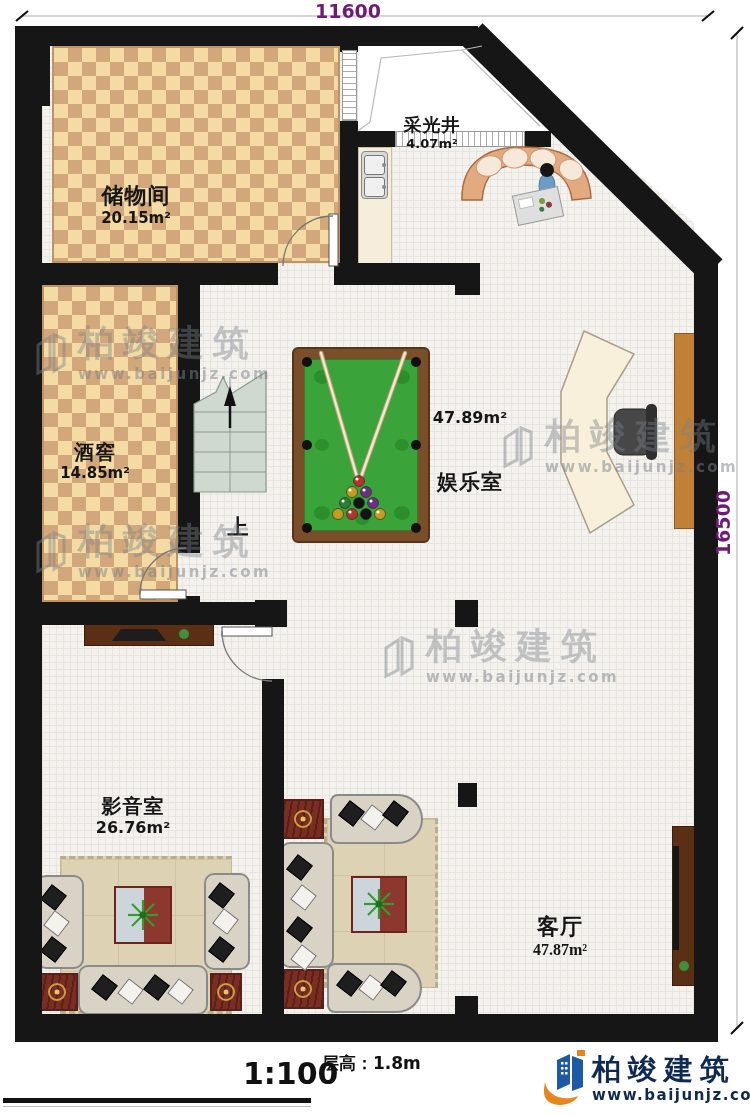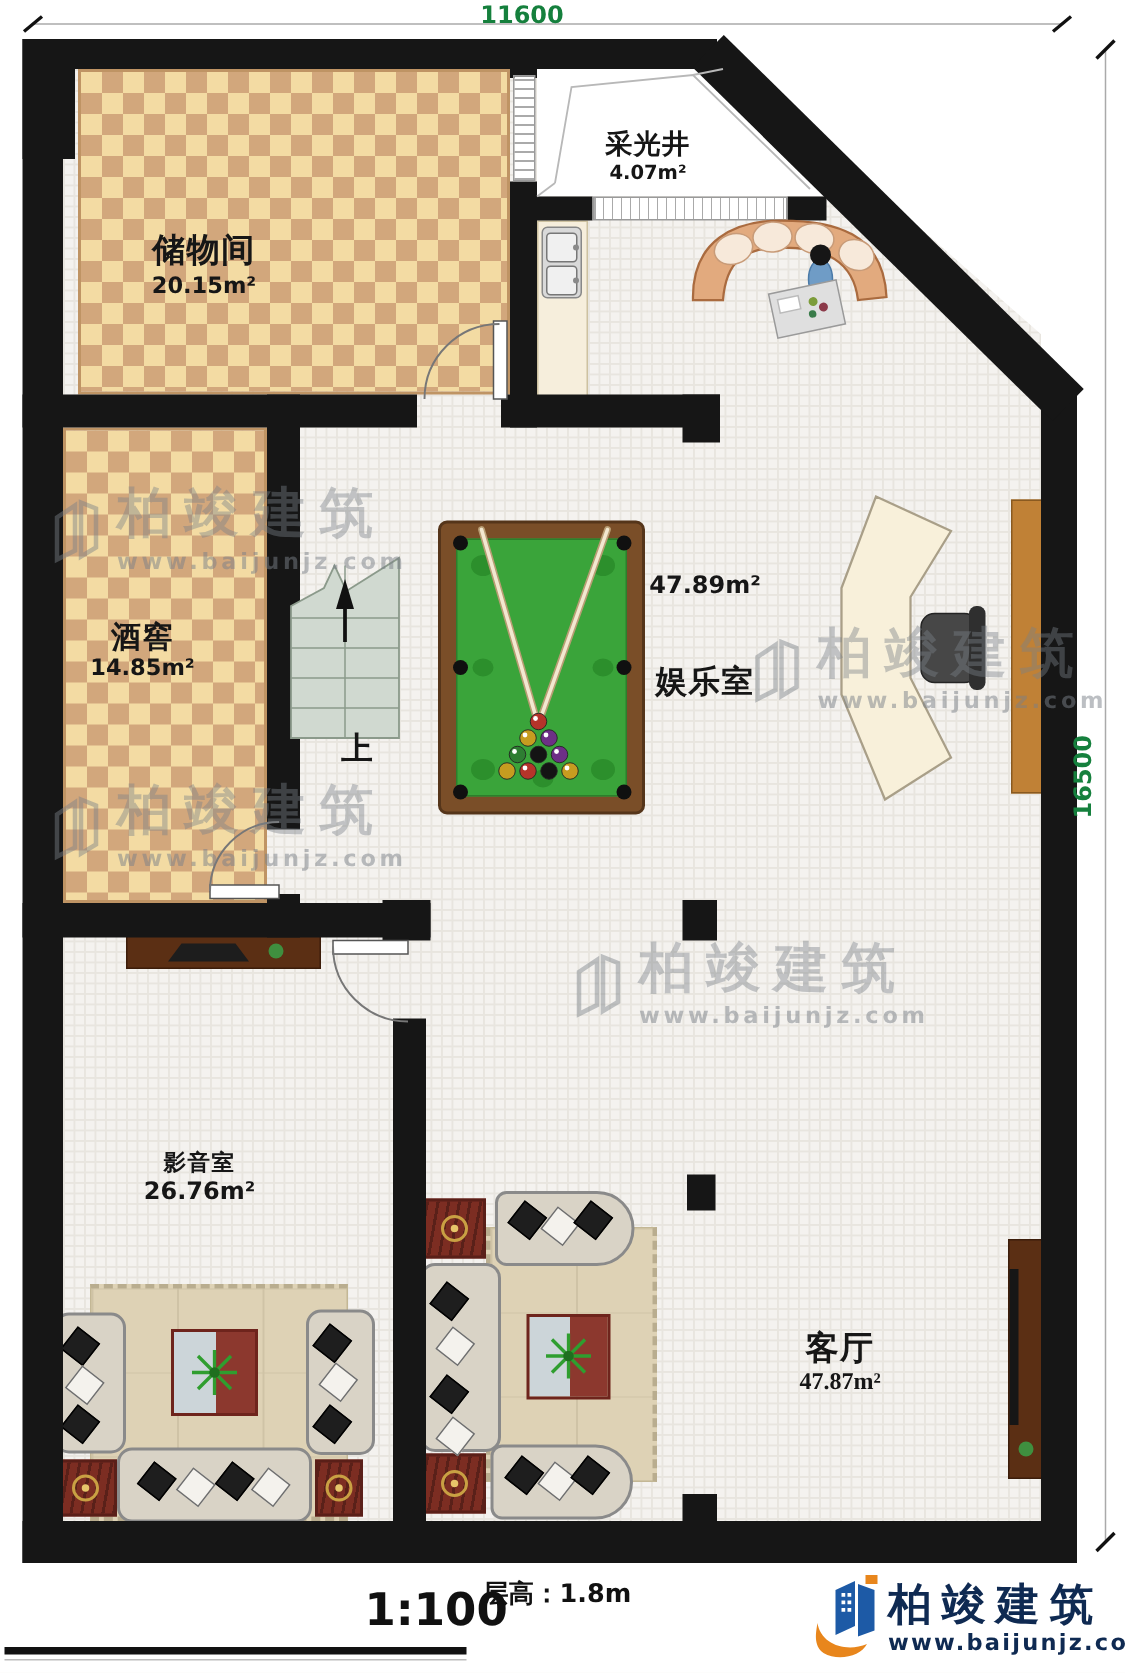--- a/index.html
+++ b/index.html
@@ -19,36 +19,36 @@
   .pil{position:absolute;width:17px;height:17px;z-index:22;border:1px solid #6f6f6f;transform:rotate(38deg);}
   .pil.b{background:#1e1e1e;border-color:#000;}
   .pil.w{background:#f4f2ed;}
   .rug{background-color:#ded2b5;border:1px solid #c3b795;
        background-image:linear-gradient(#cfc3a6 1px,transparent 1px),
                         linear-gradient(90deg,#cfc3a6 1px,transparent 1px);
        background-size:57px 56px;}
   .mat{background-color:#7c2d22;border:2px solid #5a1f18;
        background-image:repeating-linear-gradient(100deg,rgba(0,0,0,.28) 0 2px,transparent 2px 7px);}
   .ctable{border:2px solid #6e241c;background:linear-gradient(90deg,#ccd5d9 0 52%,#8c382e 52% 100%);}
-  .rlabel{position:absolute;z-index:50;text-align:center;font-weight:bold;color:#161616;line-height:1.2;}
+  .rlabel{position:absolute;z-index:50;text-align:center;font-weight:bold;color:#161616;line-height:1.2;margin-top:28px;}
   .rname{font-size:21px;letter-spacing:1px;}
   .rarea{font-size:15px;}
   .wm{position:absolute;z-index:60;display:flex;align-items:flex-start;gap:6px;pointer-events:none;}
   .wm .wmtxt{font-weight:bold;color:rgba(122,128,136,.42);}
   .wm .wmbrand{font-size:36px;letter-spacing:9px;line-height:1;}
   .wm .wmurl{font-size:15px;letter-spacing:2.5px;margin-top:4px;color:rgba(122,128,136,.5);}
   #titlebar{position:absolute;left:0;top:1042px;width:750px;height:73px;background:#fff;z-index:70;}
   .tmain{position:absolute;left:8px;top:2px;font-size:42px;font-weight:bold;color:#111;letter-spacing:1px;}
   .tscale{position:absolute;left:243px;top:14px;font-size:30px;font-weight:bold;color:#111;}
   .tunder{position:absolute;left:3px;top:56px;width:308px;height:5px;background:#111;}
   .tunder2{position:absolute;left:3px;top:64px;width:308px;height:1px;background:#bbb;}
   .tinfo{position:absolute;left:322px;top:8px;font-size:17px;font-weight:bold;color:#111;line-height:1.6;}
   .brandtxt{position:absolute;left:592px;top:8px;font-size:29px;font-weight:900;color:#0f2a52;letter-spacing:7px;}
   .brandurl{position:absolute;left:592px;top:44px;font-size:15px;font-weight:bold;color:#0f2a52;letter-spacing:1.5px;}
-  .dim{position:absolute;z-index:55;font-size:16px;font-weight:bold;color:#15803d;}
+  .dim{position:absolute;z-index:55;font-size:19px;font-weight:bold;color:#701a75;}
   svg.overlay{position:absolute;left:0;top:0;z-index:40;pointer-events:none;}
 </style>
 </head>
 <body>
 
 <div id="stage">
 
   <div class="abs tile" style="left:42px;top:46px;width:652px;height:968px;z-index:10;"></div>
   <div class="abs checker" style="left:52px;top:46px;width:288px;height:217px;z-index:11;"></div>
   <div class="abs checker" style="left:42px;top:285px;width:136px;height:317px;z-index:11;"></div>
@@ -286,21 +286,21 @@
     <div class="rname" style="font-size:20px;">酒窖</div>
     <div class="rarea">14.85m²</div>
   </div>
   <div class="rlabel" style="left:400px;top:380px;width:140px;">
     <div class="rarea" style="font-size:16px;">47.89m²</div>
   </div>
   <div class="rlabel" style="left:400px;top:442px;width:140px;">
     <div class="rname">娱乐室</div>
   </div>
   <div class="rlabel" style="left:63px;top:766px;width:140px;">
-    <div class="rname" style="font-size:15px;">影音室</div>
+    <div class="rname" style="font-size:20px;">影音室</div>
     <div class="rarea" style="font-size:16px;">26.76m²</div>
   </div>
   <div class="rlabel" style="left:490px;top:886px;width:140px;font-family:Liberation Serif, serif;">
     <div class="rname" style="font-size:22px;">客厅</div>
     <div class="rarea" style="font-size:16px;">47.87m²</div>
   </div>
   <div class="rlabel" style="left:222px;top:487px;width:32px;font-size:21px;">上</div>
 
   <div class="dim" style="left:300px;top:0px;width:96px;text-align:center;">11600</div>
   <div class="dim" style="left:712px;top:490px;writing-mode:vertical-rl;transform:rotate(180deg);">16500</div>

